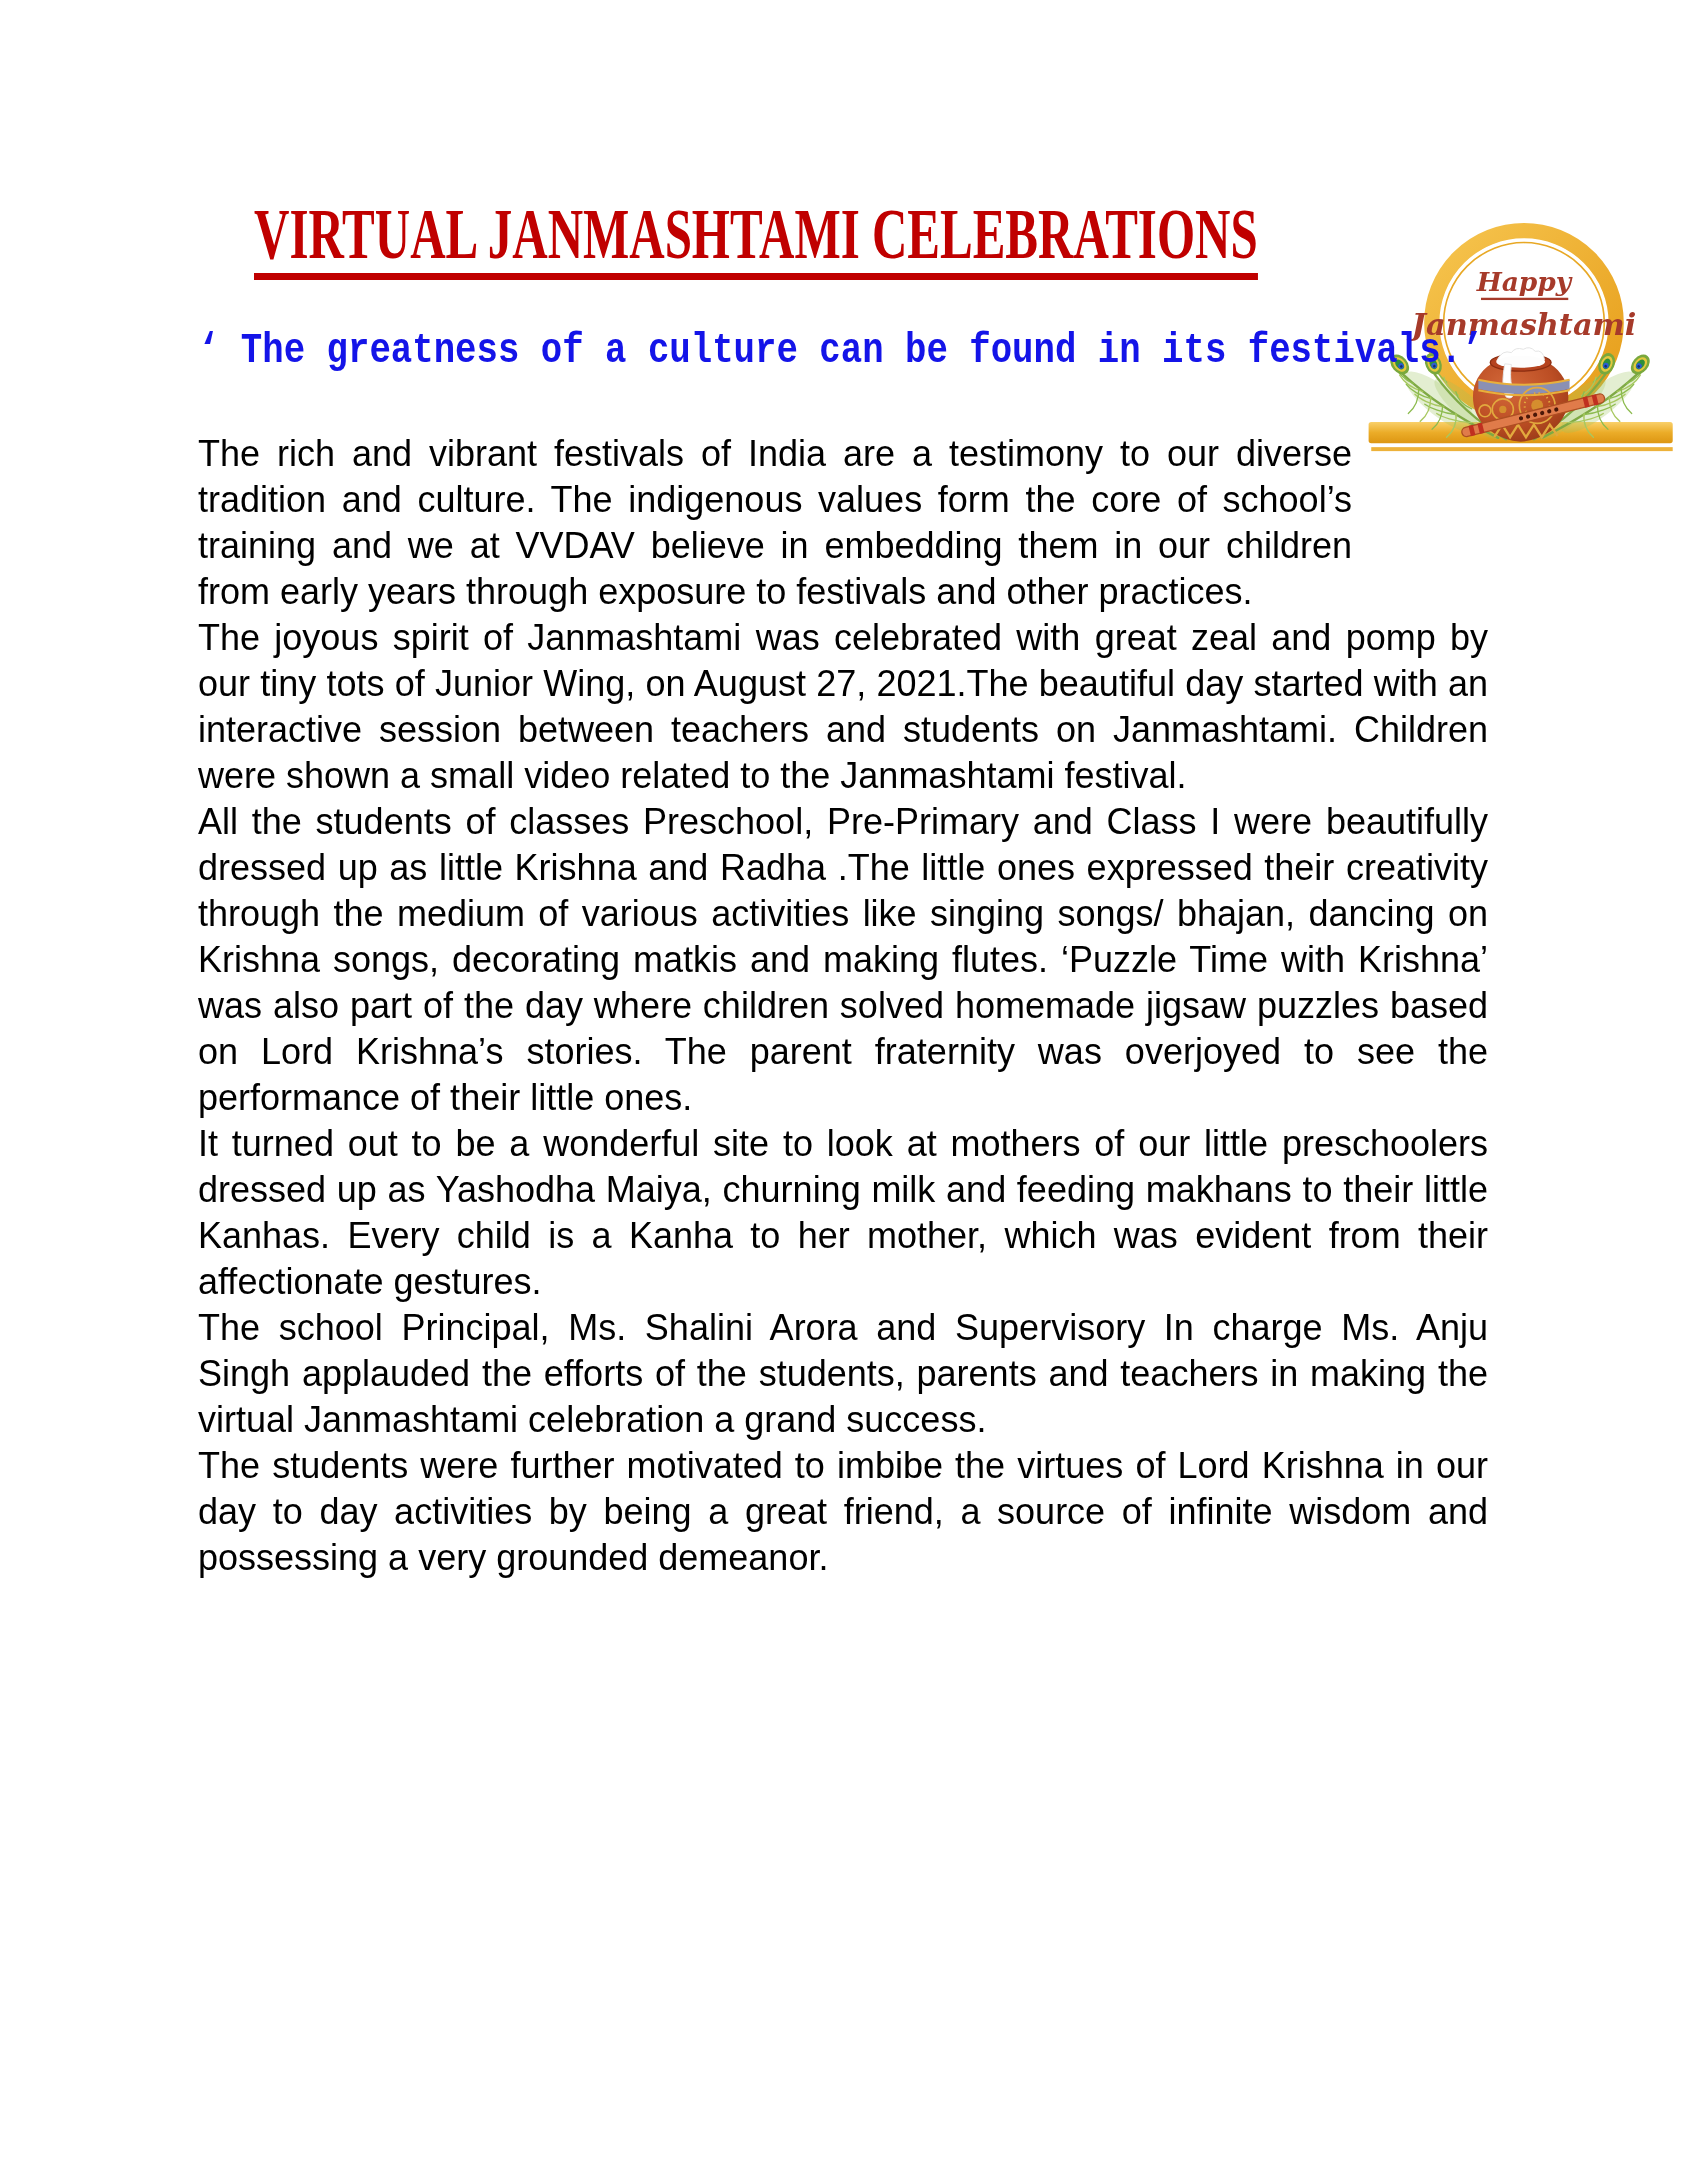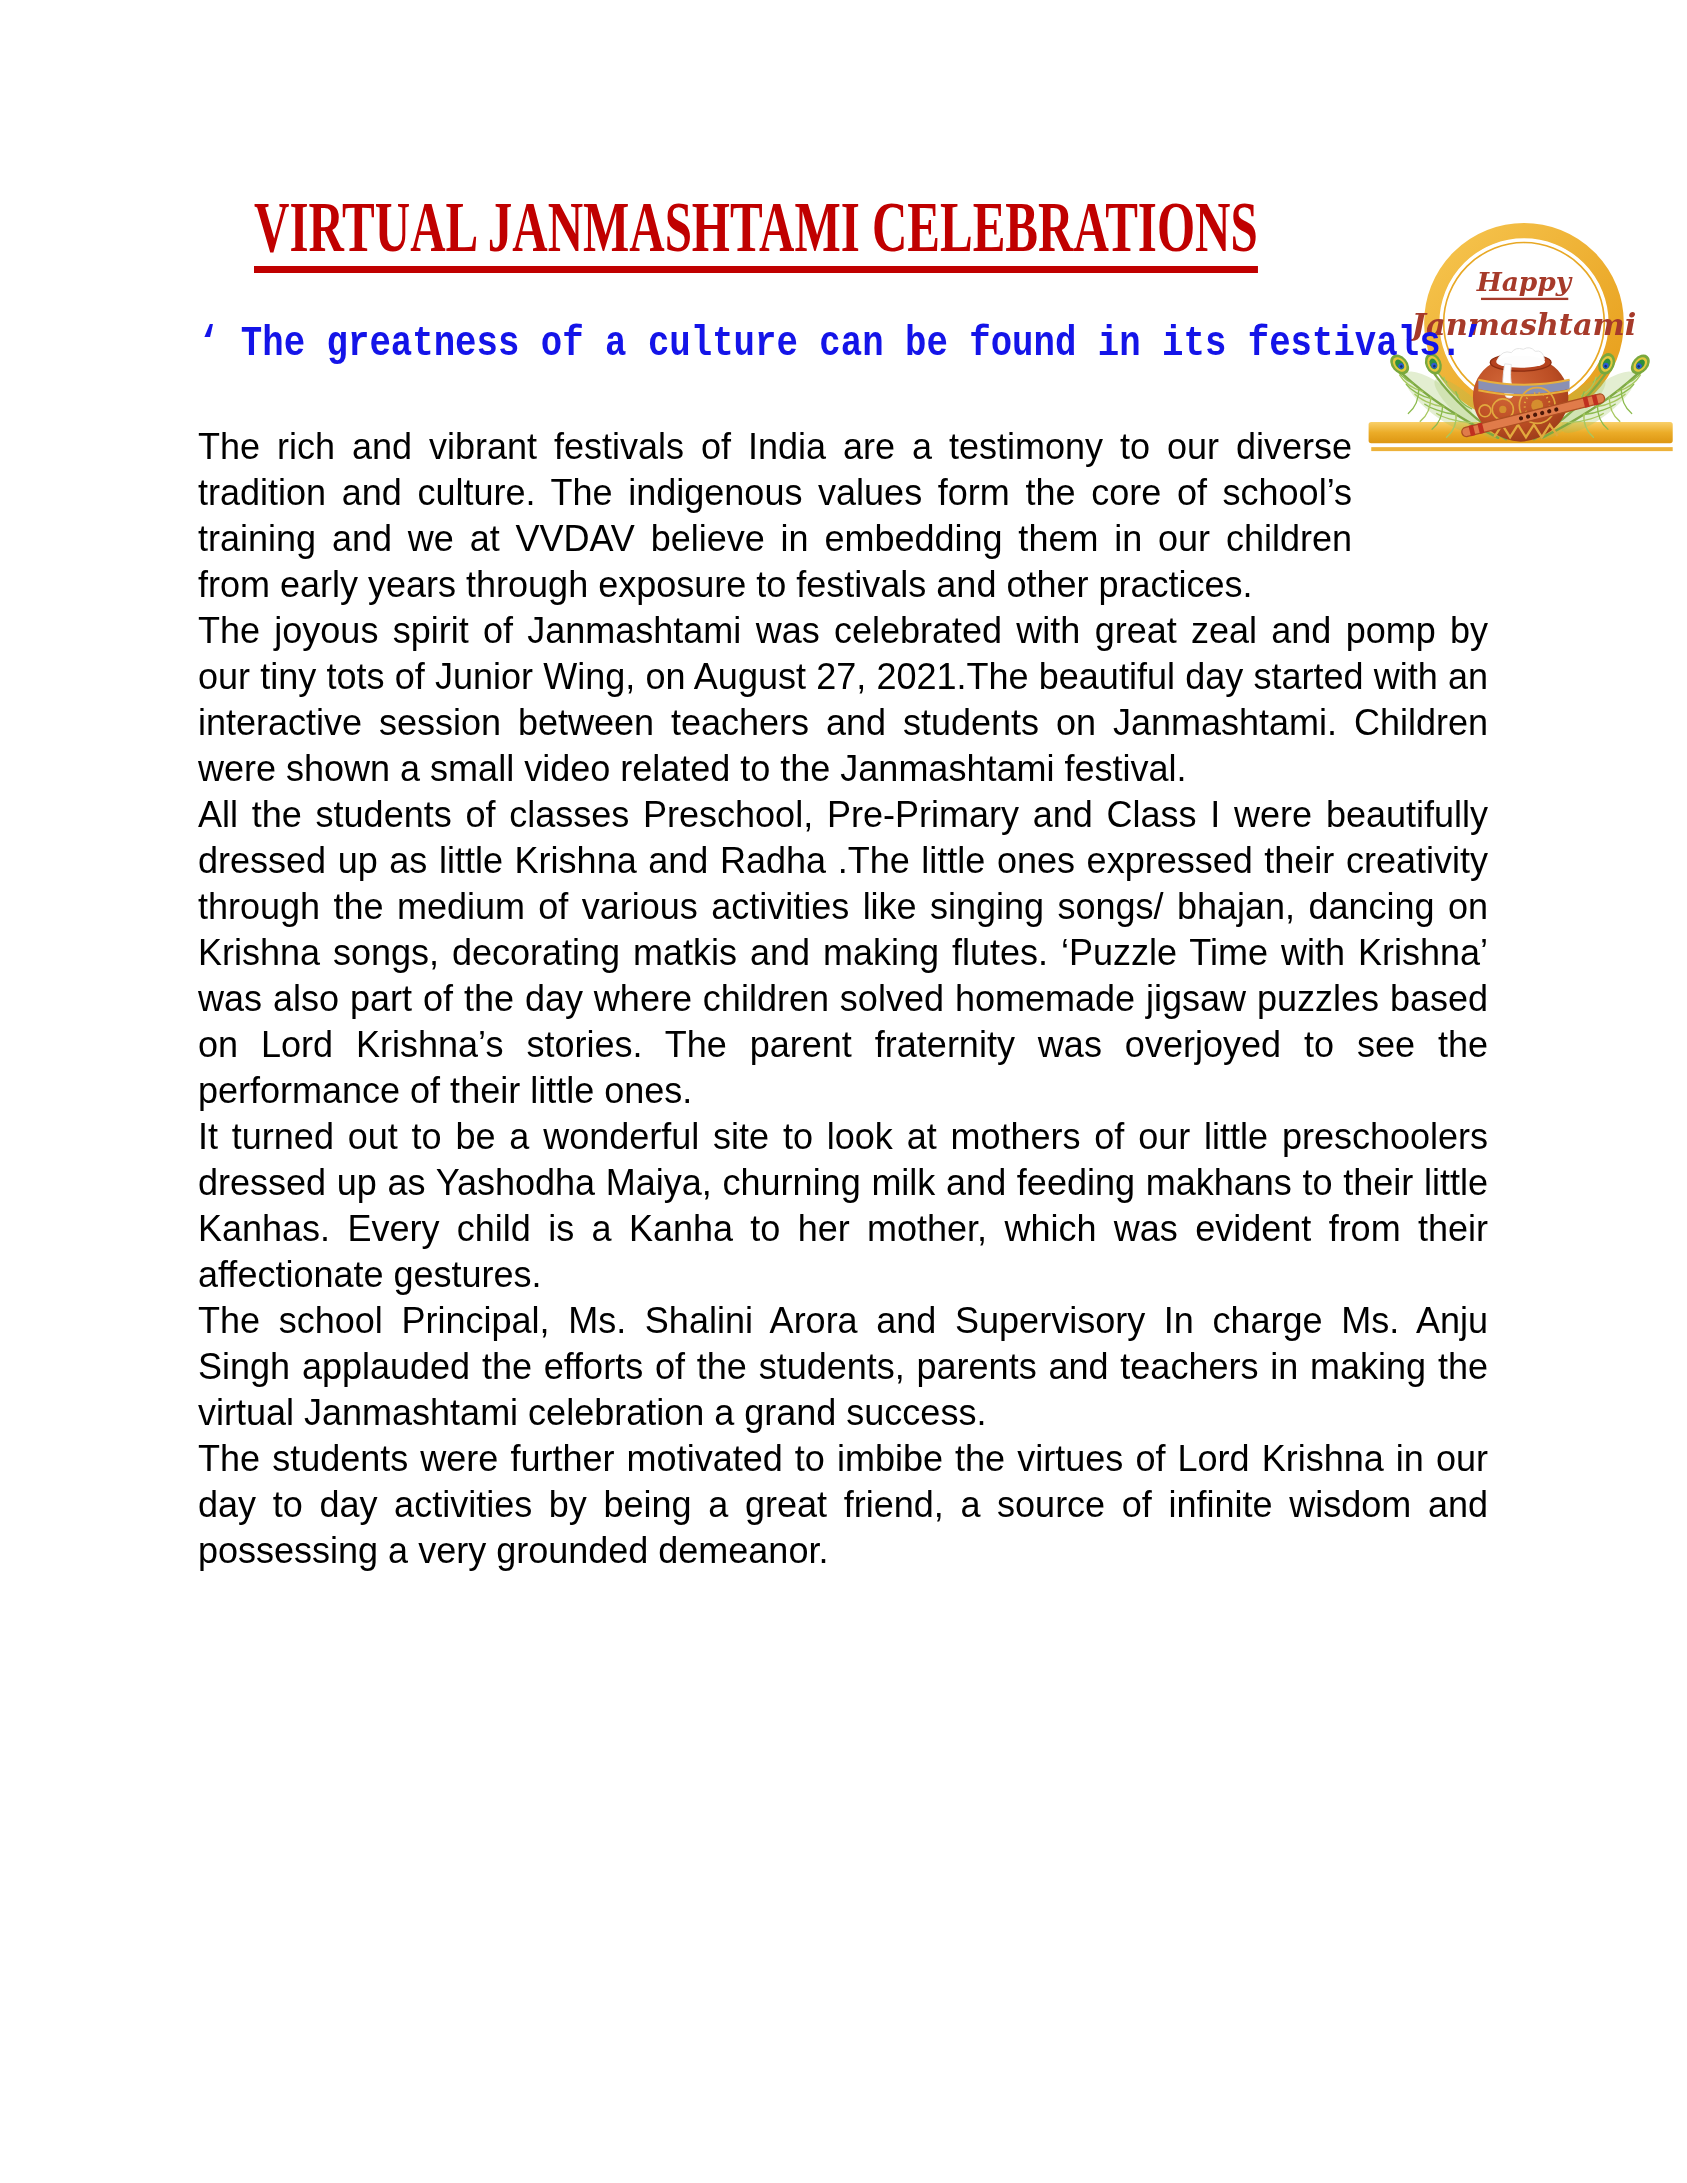--- a/index.html
+++ b/index.html
@@ -1,18 +1,18 @@
 <!DOCTYPE html>
 <html style="font-size:10.6px"><head>
 <meta charset="utf-8">
 <style>
   html,body{margin:0;padding:0;background:#ffffff;}
   .page{position:relative;width:1687px;height:2183px;background:#ffffff;overflow:hidden;
         font-family:"Liberation Sans",sans-serif;color:#000;}
-  .content{position:absolute;left:198px;top:0;width:1290px;}
+  .content{position:absolute;left:198px;top:7px;width:1290px;}
 
   .title{margin:192px 0 0 56px;font-family:"Liberation Serif",serif;font-weight:bold;
          font-size:71px;line-height:1;color:#C00000;white-space:nowrap;}
   .title-inner{display:inline-block;transform:scaleX(0.69);transform-origin:0 50%;
          border-bottom:7.3px solid #C00000;padding-bottom:2.6px;}
 
   .quote{margin-top:48px;font-family:Liberation Mono, monospace;font-weight:bold;
          font-size:42px;line-height:1.1;color:#1414E8;white-space:nowrap;}
   .quote-inner{display:inline-block;transform:scaleX(0.85);transform-origin:0 50%;}
 

